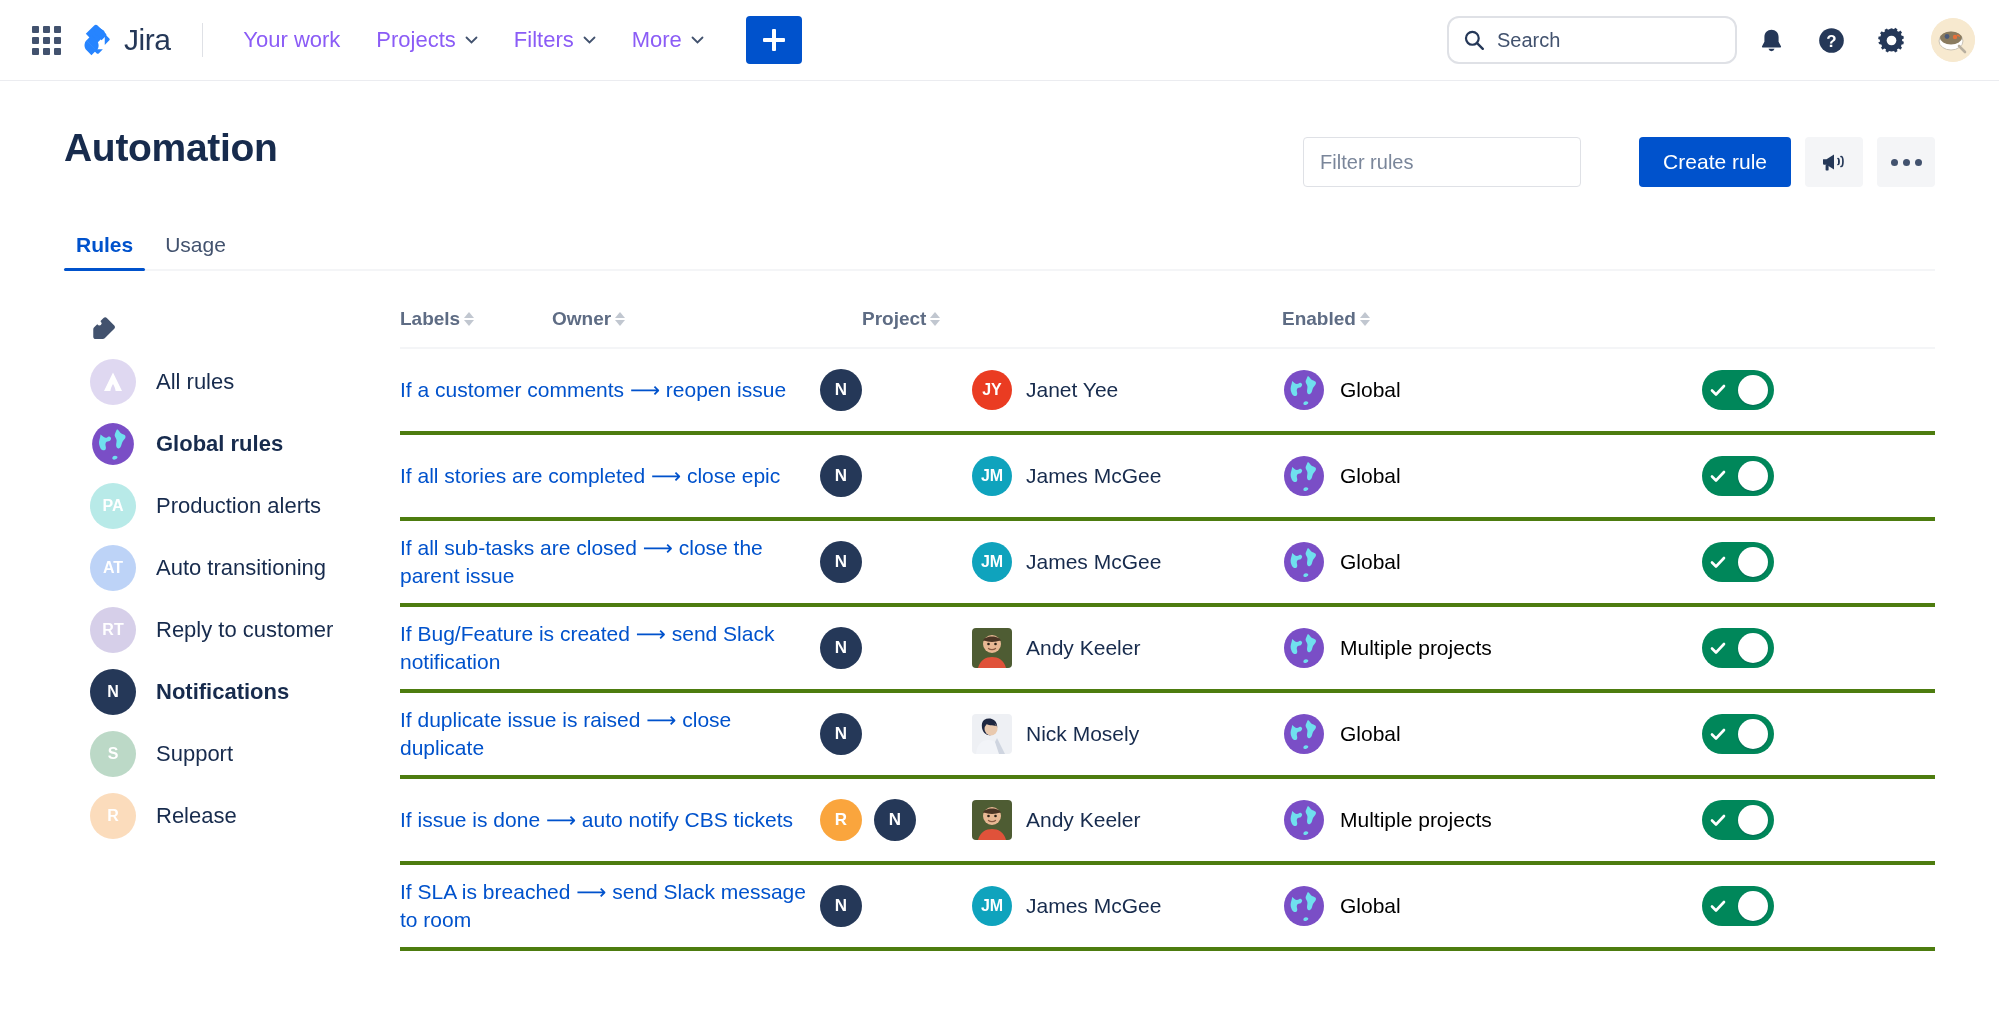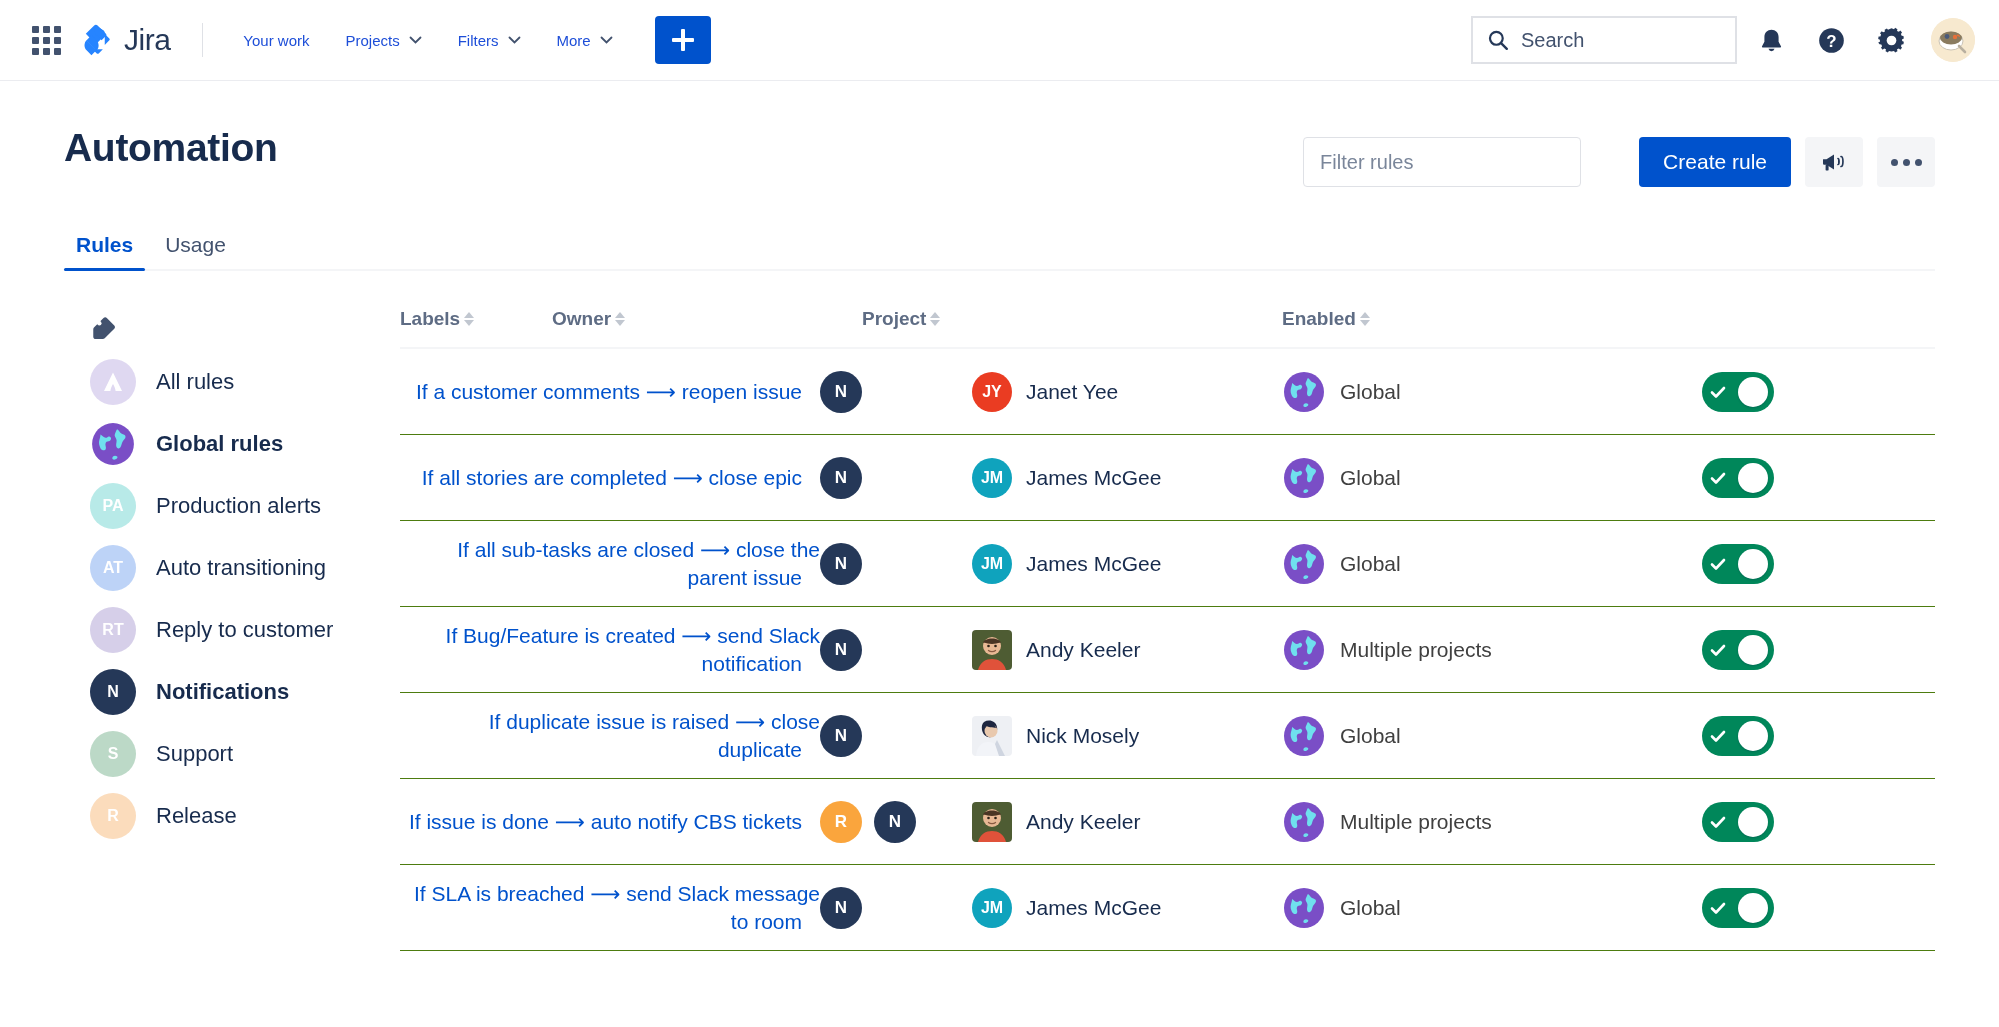--- a/index.html
+++ b/index.html
@@ -41,41 +41,41 @@
   .logo-text {
     font-size: 30px; color: #253858; letter-spacing: -0.5px;
     font-weight: 400; line-height: 1;
   }
   .nav-divider {
     width: 1px; height: 34px; background: #dfe1e6; margin: 0 22px 0 32px; flex:none;
   }
   .nav-items { display: flex; align-items: center; gap: 0; }
   .nav-item {
     display: flex; align-items: center; gap: 9px;
-    font-size: 15px; color: #1d4ed8; padding: 10px 18px;
+    font-size: 22px; color: #8b5cf6; padding: 10px 18px;
     border-radius: 4px; cursor: pointer; white-space: nowrap;
   }
   .chev { width: 13px; height: 8px; flex: none; }
   .create-btn {
     width: 56px; height: 48px; background: #0052cc; border-radius: 4px;
     display: flex; align-items: center; justify-content: center;
     margin-left: 24px; cursor: pointer; flex:none;
   }
   .plus { position: relative; width: 22px; height: 22px; }
   .plus::before, .plus::after {
     content:''; position:absolute; background:#fff; border-radius:1px;
   }
   .plus::before { left:0; top:9px; width:22px; height:4px; }
   .plus::after { top:0; left:9px; height:22px; width:4px; }
 
   .nav-right {
     margin-left: auto; display: flex; align-items: center; gap: 0;
   }
   .searchbox {
-    width: 266px; height: 48px; border: 2px solid #dfe1e6; border-radius: 0;
+    width: 290px; height: 48px; border: 2px solid #dfe1e6; border-radius: 12px;
     display: flex; align-items: center; gap: 12px; padding: 1px 14px;
     background: #fff; cursor: text;
   }
   .searchbox .search-ph { font-size: 20px; color: #42526e; }
   .icon-btn {
     width: 52px; height: 52px; display: flex; align-items: center; justify-content: center;
     border-radius: 50%; cursor: pointer; margin-left: 8px; flex:none;
   }
   .avatar-btn {
     width: 44px; height: 44px; border-radius: 50%; overflow: hidden;
@@ -162,43 +162,42 @@
   .col-proj  { width: 420px; flex:none; }
   .col-en    { flex: 1; }
   .sorter { display:flex; flex-direction:column; gap:2px; }
   .sorter i { width:0;height:0;border-left:5px solid transparent;border-right:5px solid transparent; display:block;}
   .sorter i.up { border-bottom:6px solid #5e6c84; }
   .sorter i.dn { border-top:6px solid #c1c7d0; }
   .sorter.asc i.up { border-bottom-color:#172b4d; }
 
   .trow {
     display: flex; align-items: center; min-height: 86px;
-    border-bottom: 1px solid #4d7c0f;
-    text-align: right;
+    border-bottom: 4px solid #4d7c0f;
   }
   .rule-link {
     font-size: 21px; color: #0052cc; line-height: 1.32; cursor: pointer;
     padding-right: 18px;
   }
   .labels-cell { display:flex; align-items:center; gap: 12px; }
   .lbl {
     width: 42px; height: 42px; border-radius: 50%;
     display:flex; align-items:center; justify-content:center;
     font-size: 17px; font-weight: 600; color:#fff; flex:none;
   }
   .owner-cell { display:flex; align-items:center; gap: 14px; }
   .owner-av {
     width: 40px; height: 40px; border-radius: 50%; flex:none; overflow:hidden;
     display:flex; align-items:center; justify-content:center;
     font-size: 16px; font-weight: 600; color:#fff;
   }
   .owner-av.photo { border-radius: 4px; }
   .owner-name { font-size: 21px; color: #172b4d; white-space: nowrap; }
   .proj-cell { display:flex; align-items:center; gap: 14px; }
-  .proj-name { font-size: 21px; color: #404040; white-space: nowrap; }
+  .proj-name { font-size: 21px; color: #000000; white-space: nowrap; }
   .globe { width: 40px; height: 40px; flex:none; }
   .globe.sm { width: 44px; height: 44px; }
 
   .toggle {
     width: 72px; height: 40px; border-radius: 20px; background: #00875a;
     display: flex; align-items: center; justify-content: space-between;
     padding: 0 6px; cursor: pointer; position: relative;
   }
   .toggle .check { width: 20px; height: 20px; }
   .toggle .knob {

